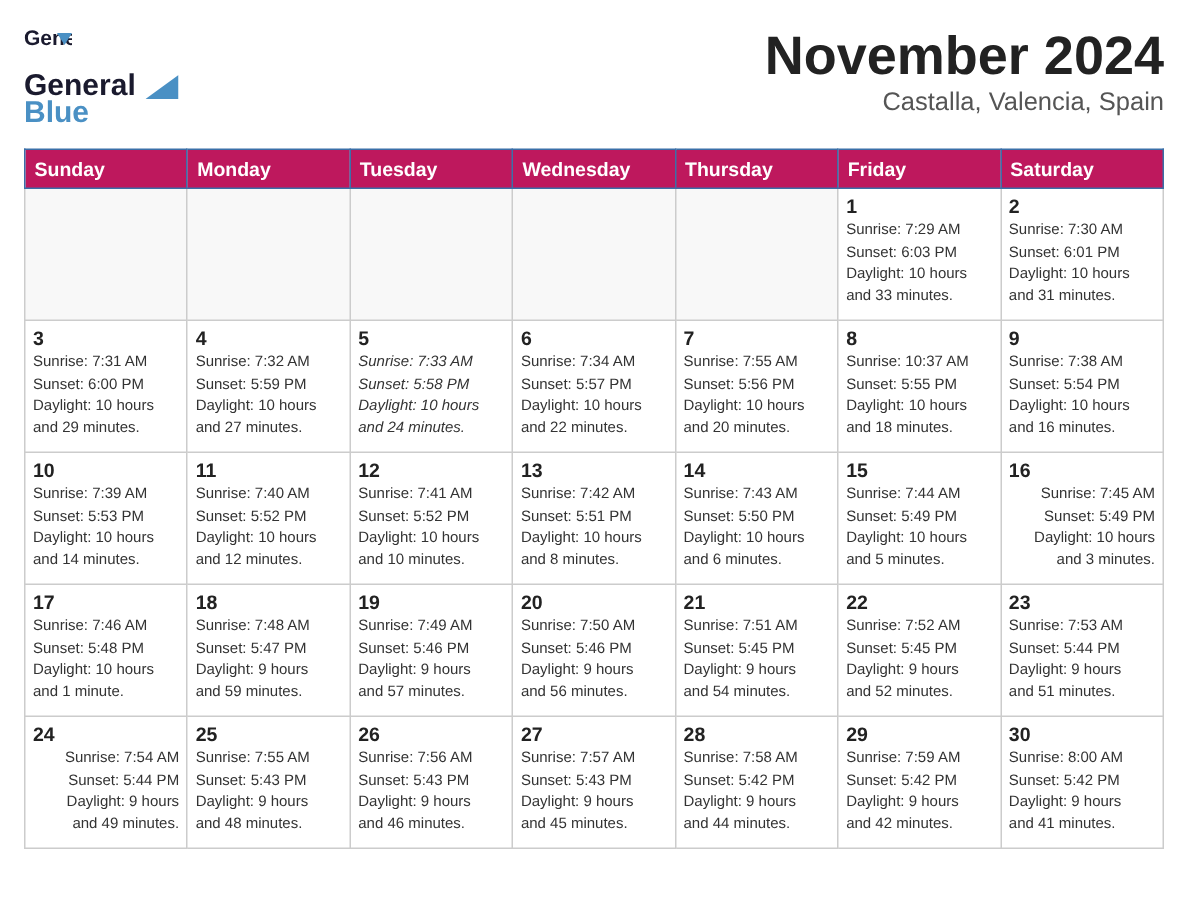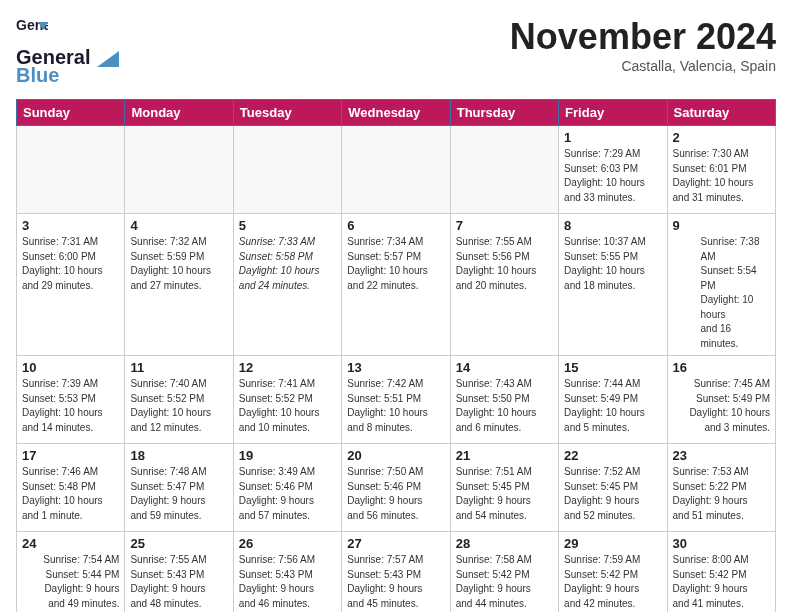--- a/index.html
+++ b/index.html
@@ -23,21 +23,21 @@
     }
     .title-block {
       text-align: right;
     }
     .month-title {
       font-size: 36px;
       font-weight: bold;
       color: #222;
     }
     .location {
-      font-size: 14px;
+      font-size: 17px;
       color: #555;
     }
     .calendar {
       width: 100%;
       border-collapse: collapse;
       table-layout: fixed;
     }
     .calendar th {
       background: #be185d;
       color: #fff;
@@ -172,21 +172,21 @@
         </td>
         <td>
           <div class="day-num">8</div>
           <div class="day-info" style="white-space: pre-line;">Sunrise: 10:37 AM
 Sunset: 5:55 PM
 Daylight: 10 hours
 and 18 minutes.</div>
         </td>
         <td>
           <div class="day-num">9</div>
-          <div class="day-info" style="white-space: pre-line; margin-left: 28px;">Sunrise: 7:38 AM
+          <div class="day-info" style="white-space: pre-line;">Sunrise: 7:38 AM
 Sunset: 5:54 PM
 Daylight: 10 hours
 and 16 minutes.</div>
         </td>
       </tr>
       <tr>
         <td>
           <div class="day-num">10</div>
           <div class="day-info" style="white-space: pre-line;">Sunrise: 7:39 AM
 Sunset: 5:53 PM
@@ -246,21 +246,21 @@
         </td>
         <td>
           <div class="day-num">18</div>
           <div class="day-info" style="white-space: pre-line;">Sunrise: 7:48 AM
 Sunset: 5:47 PM
 Daylight: 9 hours
 and 59 minutes.</div>
         </td>
         <td>
           <div class="day-num">19</div>
-          <div class="day-info" style="white-space: pre-line;">Sunrise: 3:49 AM
+          <div class="day-info" style="white-space: pre-line;">Sunrise: 7:49 AM
 Sunset: 5:46 PM
 Daylight: 9 hours
 and 57 minutes.</div>
         </td>
         <td>
           <div class="day-num">20</div>
           <div class="day-info" style="white-space: pre-line;">Sunrise: 7:50 AM
 Sunset: 5:46 PM
 Daylight: 9 hours
 and 56 minutes.</div>
@@ -275,21 +275,21 @@
         <td>
           <div class="day-num">22</div>
           <div class="day-info" style="white-space: pre-line;">Sunrise: 7:52 AM
 Sunset: 5:45 PM
 Daylight: 9 hours
 and 52 minutes.</div>
         </td>
         <td>
           <div class="day-num">23</div>
           <div class="day-info" style="white-space: pre-line;">Sunrise: 7:53 AM
-Sunset: 5:22 PM
+Sunset: 5:44 PM
 Daylight: 9 hours
 and 51 minutes.</div>
         </td>
       </tr>
       <tr>
         <td>
           <div class="day-num">24</div>
           <div class="day-info" style="white-space: pre-line; text-align: right;">Sunrise: 7:54 AM
 Sunset: 5:44 PM
 Daylight: 9 hours

